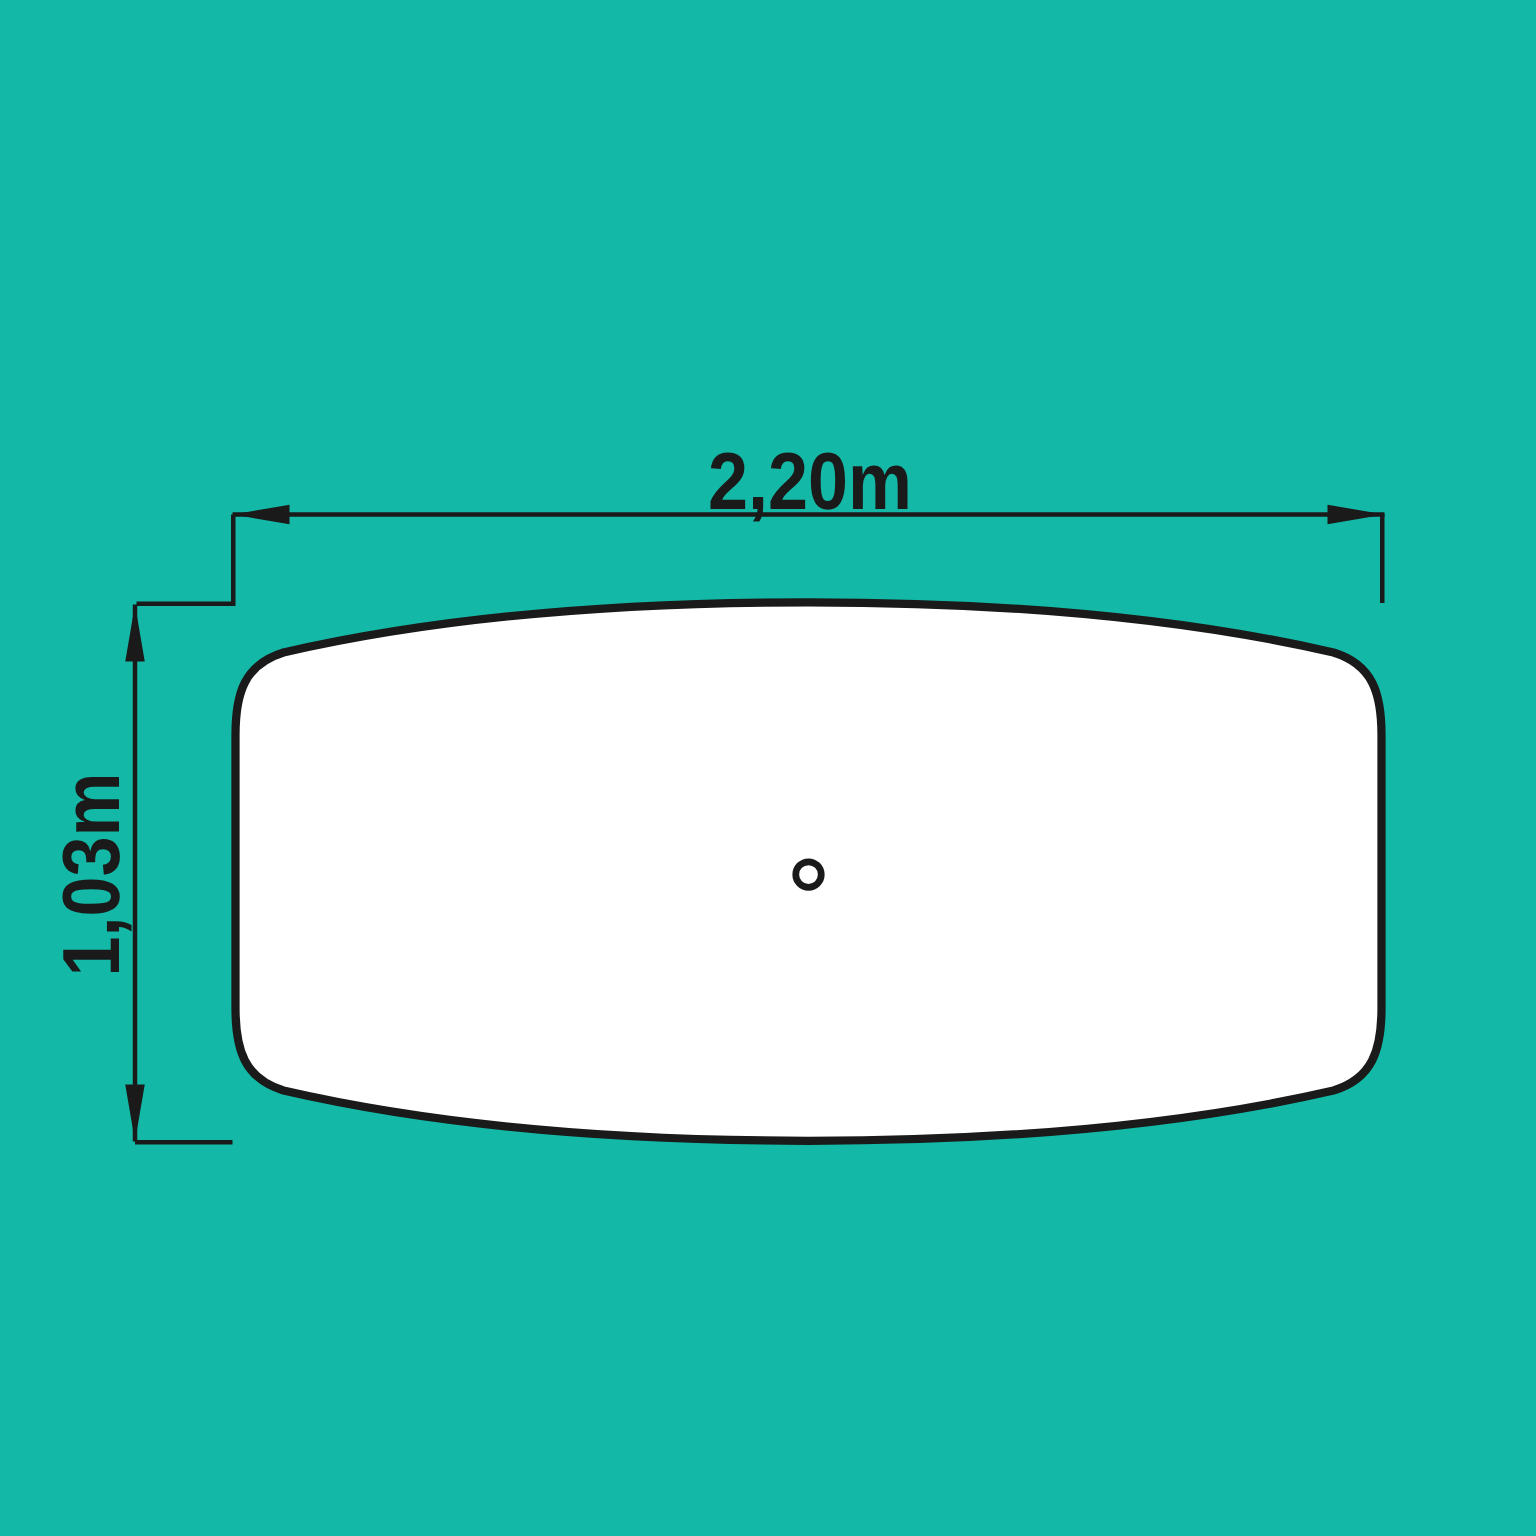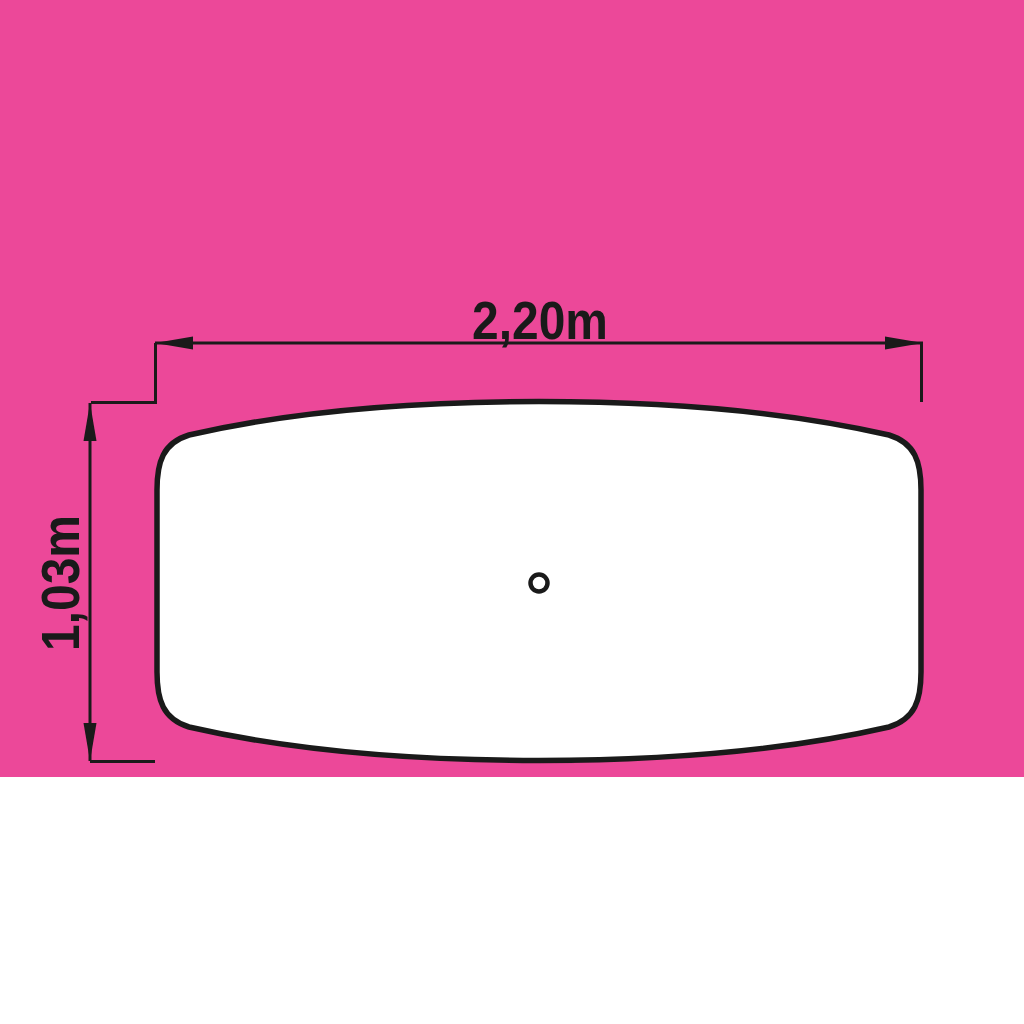--- a/index.html
+++ b/index.html
@@ -7,22 +7,22 @@
     padding: 0;
     width: 1024px;
     height: 1024px;
     background: #ffffff;
     overflow: hidden;
     font-family: "Liberation Sans", sans-serif;
   }
   .canvas-wrap {
     position: relative;
     width: 1024px;
-    height: 777px;
-    background: #ec4899;
+    height: 1024px;
+    background: #14b8a6;
   }
   svg { display: block; }
   .outline-stroke {
     fill: #ffffff;
     stroke-width: 5.5;
     stroke-linejoin: round;
     stroke-linecap: round;
   }
   .hole-stroke {
     fill: #ffffff;

